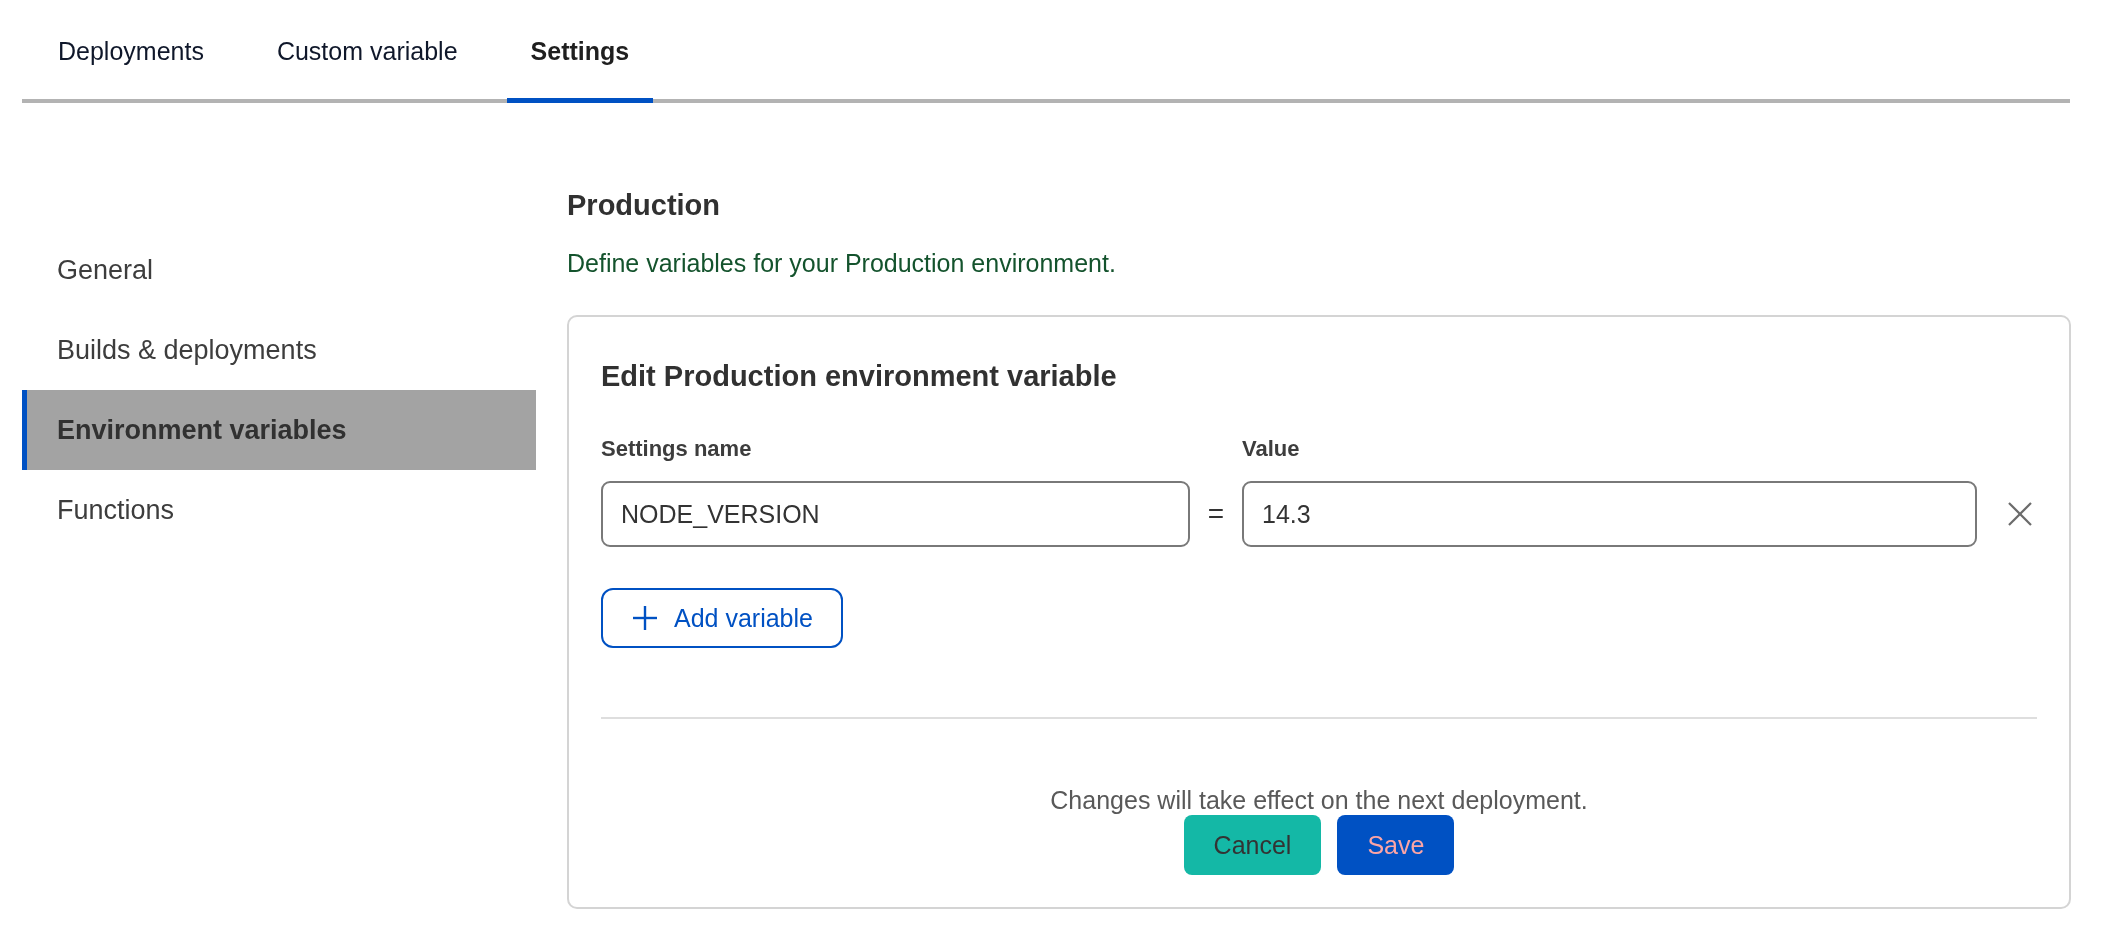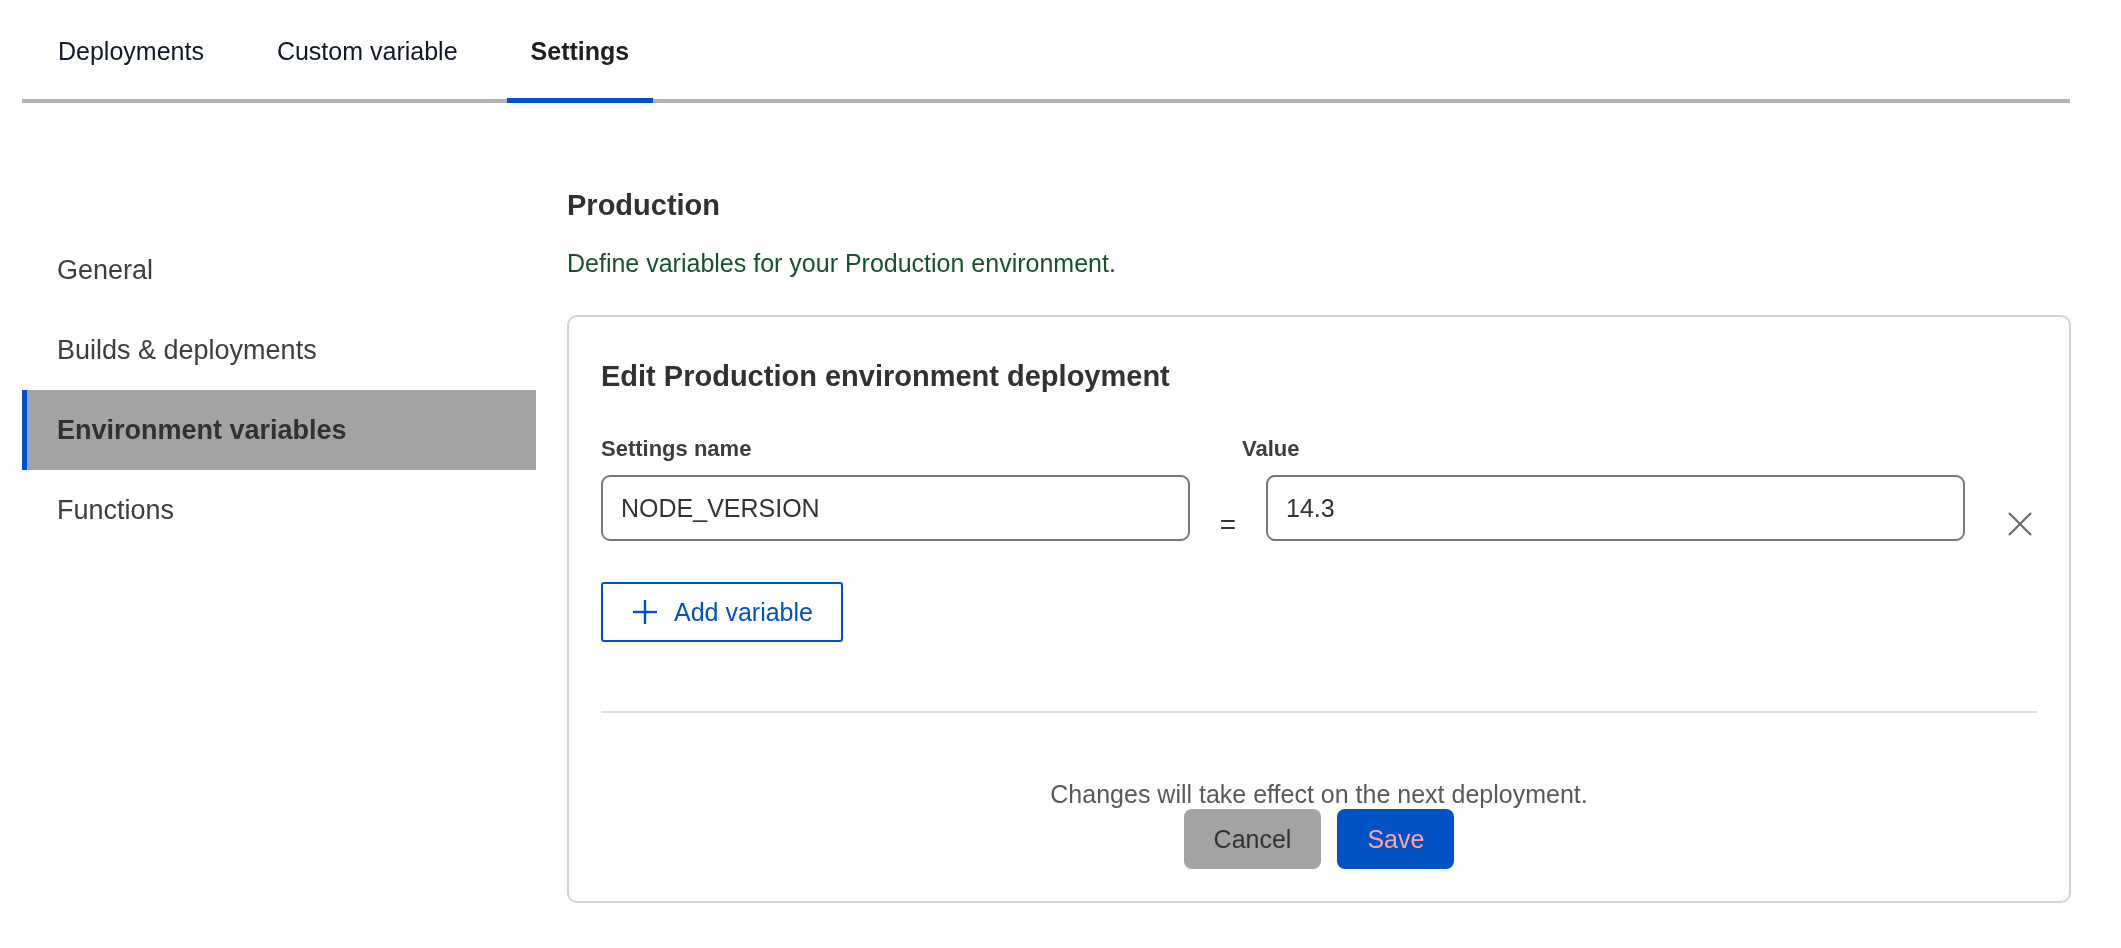--- a/index.html
+++ b/index.html
@@ -104,23 +104,22 @@
   .field-label {
     font-size: 22px;
     line-height: 26px;
     font-weight: 700;
     color: #3d3d3d;
   }
   .labels-row .name-col { width: 641px; flex: none; }
 
   .var-row {
     display: flex;
-    align-items: flex-end;
-    margin-top: 13px;
-    gap: 12px;
+    align-items: center;
+    margin-top: 19px;
   }
   .text-input {
     height: 66px;
     border: 2px solid #797979;
     border-radius: 9px;
     font-family: "Liberation Sans", "DejaVu Sans", sans-serif;
     font-size: 25px;
     color: #333333;
     padding: 0 18px;
     background: #ffffff;
@@ -151,21 +150,21 @@
 
   .add-btn {
     margin-top: 41px;
     height: 60px;
     display: inline-flex;
     align-items: center;
     gap: 15px;
     padding: 0 28px;
     background: #ffffff;
     border: 2px solid #0051c3;
-    border-radius: 3px;
+    border-radius: 12px;
     color: #0051c3;
     font-family: "Liberation Sans", "DejaVu Sans", sans-serif;
     font-size: 25px;
     cursor: pointer;
   }
 
   .divider {
     margin-top: 69px;
     border: none;
     border-top: 2px solid #dedede;
@@ -185,21 +184,21 @@
   .actions { display: flex; gap: 16px; }
   .btn {
     height: 60px;
     border: none;
     border-radius: 8px;
     font-family: "Liberation Sans", "DejaVu Sans", sans-serif;
     font-size: 25px;
     cursor: pointer;
     padding: 0 30px;
   }
-  .btn-cancel { background: #a3a3a3; color: #333333; }
+  .btn-cancel { background: #14b8a6; color: #333333; }
   .btn-save  { background: #0051c3; color: #fca5a5; }
 </style>
 </head>
 <body>
 
 <nav class="tabbar">
   <div class="tab">Deployments</div>
   <div class="tab">Custom variable</div>
   <div class="tab active">Settings</div>
 </nav>
@@ -210,21 +209,21 @@
     <div class="side-item">Builds &amp; deployments</div>
     <div class="side-item active">Environment variables</div>
     <div class="side-item">Functions</div>
   </aside>
 
   <main class="main">
     <h1 class="section-title">Production</h1>
     <p class="section-subtitle">Define variables for your Production environment.</p>
 
     <section class="card">
-      <h2 class="card-title">Edit Production environment deployment</h2>
+      <h2 class="card-title">Edit Production environment variable</h2>
 
       <div class="labels-row">
         <div class="field-label name-col">Settings name</div>
         <div class="field-label">Value</div>
       </div>
 
       <div class="var-row">
         <input class="text-input name-input" type="text" value="NODE_VERSION" style="">
         <span class="equals">=</span>
         <input class="text-input value-input" type="text" value="14.3" style="">

